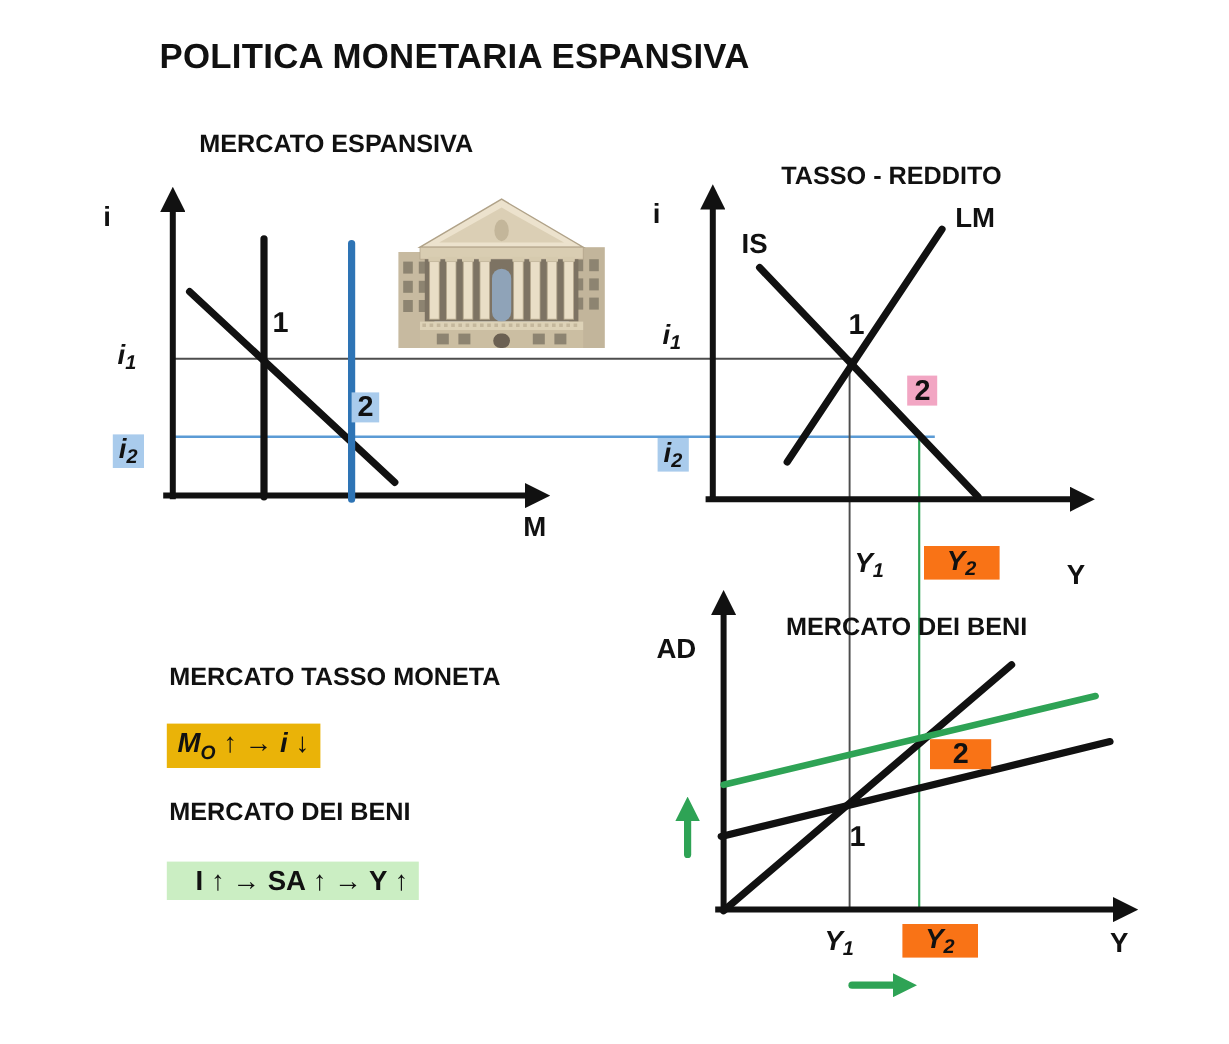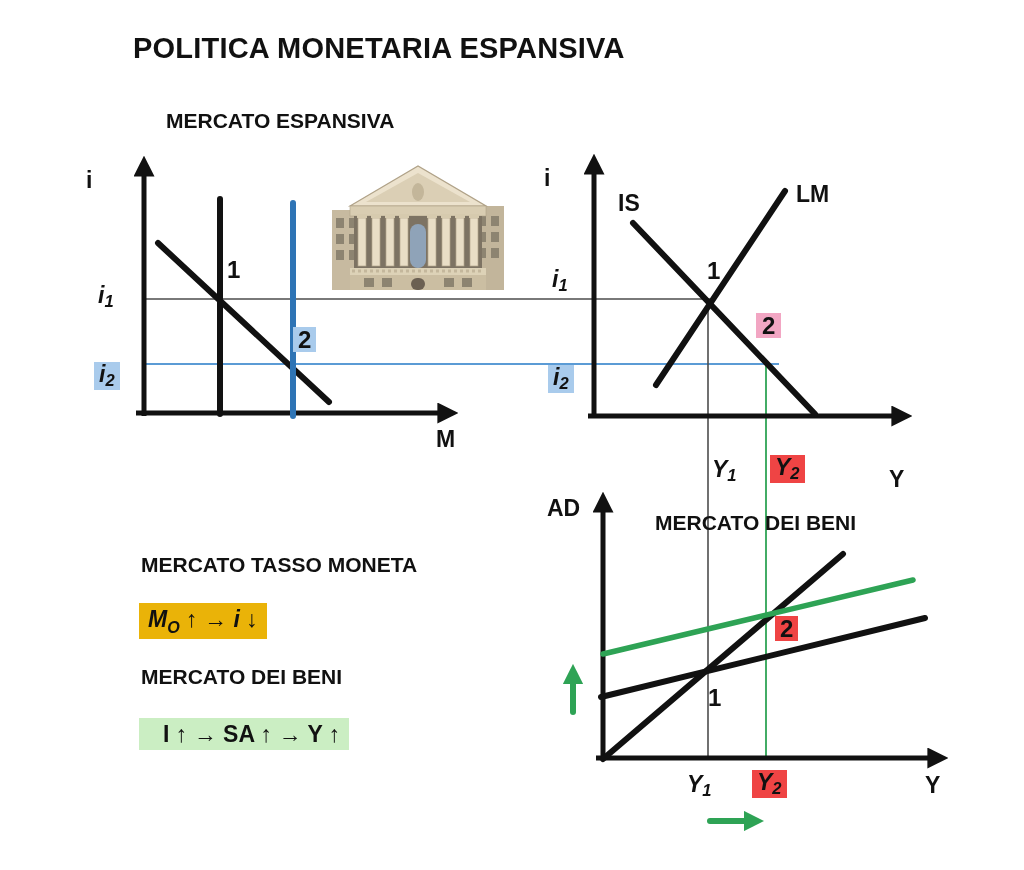--- a/index.html
+++ b/index.html
@@ -10,21 +10,21 @@
   svg.layer{position:absolute;left:0;top:0;}
   .lbl{position:absolute;font-weight:700;line-height:1.05;white-space:nowrap;color:#111;}
   .t1{font-size:29px;letter-spacing:.2px;}
   .t2{font-size:21px;}
   .ax{font-size:23px;}
   .pt{font-size:24px;}
   .math{font-style:italic;font-size:23px;}
   .math sub{font-size:.72em;vertical-align:-0.25em;}
   .hl-blue{background:#a9cbec;padding:0 5px;}
   .hl-pink{background:#f2a6c3;padding:0 6px;}
-  .hl-green{background:#ef4444;padding:0 5px;}
+  .hl-green{background:#f97316;padding:0 19px;}
   .formula{font-size:23px;font-weight:700;padding:4px 9px;}
   .f-blue{background:#eab308;}
   .f-green{background:#cbeec3;padding-left:24px;}
 </style>
 </head>
 <body>
 
 <div class="stage">
 
   <svg class="layer" width="1024" height="870" viewBox="0 0 1024 870">
@@ -116,33 +116,34 @@
   <div class="lbl t1" style="left:97px;top:33px">POLITICA MONETARIA ESPANSIVA</div>
 
   <div class="lbl t2" style="left:130px;top:110px">MERCATO ESPANSIVA</div>
   <div class="lbl ax" style="left:50px;top:168px">i</div>
   <div class="lbl ax" style="left:400px;top:427px">M</div>
   <div class="lbl pt" style="left:191px;top:257px">1</div>
   <div class="lbl pt hl-blue" style="left:257px;top:327px">2</div>
   <div class="lbl math" style="left:62px;top:283px"><span>i</span><sub>1</sub></div>
   <div class="lbl math hl-blue" style="left:58px;top:362px"><span>i</span><sub>2</sub></div>
 
+  <div class="lbl t2" style="left:615px;top:136px">TASSO - REDDITO</div>
   <div class="lbl ax" style="left:508px;top:166px">i</div>
   <div class="lbl ax" style="left:853px;top:467px">Y</div>
   <div class="lbl ax" style="left:582px;top:191px">IS</div>
-  <div class="lbl ax" style="left:760px;top:182px">LM</div>
+  <div class="lbl ax" style="left:760px;top:169px">LM</div>
   <div class="lbl pt" style="left:671px;top:258px">1</div>
   <div class="lbl pt hl-pink" style="left:720px;top:313px">2</div>
   <div class="lbl math" style="left:516px;top:267px"><span>i</span><sub>1</sub></div>
   <div class="lbl math hl-blue" style="left:512px;top:365px"><span>i</span><sub>2</sub></div>
   <div class="lbl math" style="left:676px;top:457px"><span>Y</span><sub>1</sub></div>
   <div class="lbl math hl-green" style="left:734px;top:455px"><span>Y</span><sub>2</sub></div>
 
   <div class="lbl t2" style="left:619px;top:512px">MERCATO DEI BENI</div>
-  <div class="lbl ax" style="left:511px;top:496px">AD</div>
+  <div class="lbl ax" style="left:511px;top:528px">AD</div>
   <div class="lbl ax" style="left:889px;top:773px">Y</div>
   <div class="lbl pt" style="left:672px;top:685px">1</div>
   <div class="lbl pt hl-green" style="left:739px;top:616px">2</div>
   <div class="lbl math" style="left:651px;top:772px"><span>Y</span><sub>1</sub></div>
   <div class="lbl math hl-green" style="left:716px;top:770px"><span>Y</span><sub>2</sub></div>
 
   <div class="lbl t2" style="left:105px;top:554px">MERCATO TASSO MONETA</div>
   <div class="lbl formula f-blue" style="left:103px;top:603px"><span class="math">M</span><sub class="math" style="font-size:.7em">O</sub><span> ↑ → </span><span class="math">i</span><span> ↓</span></div>
   <div class="lbl t2" style="left:105px;top:666px">MERCATO DEI BENI</div>
   <div class="lbl formula f-green" style="left:103px;top:718px">I ↑ → SA ↑ → Y ↑</div>

